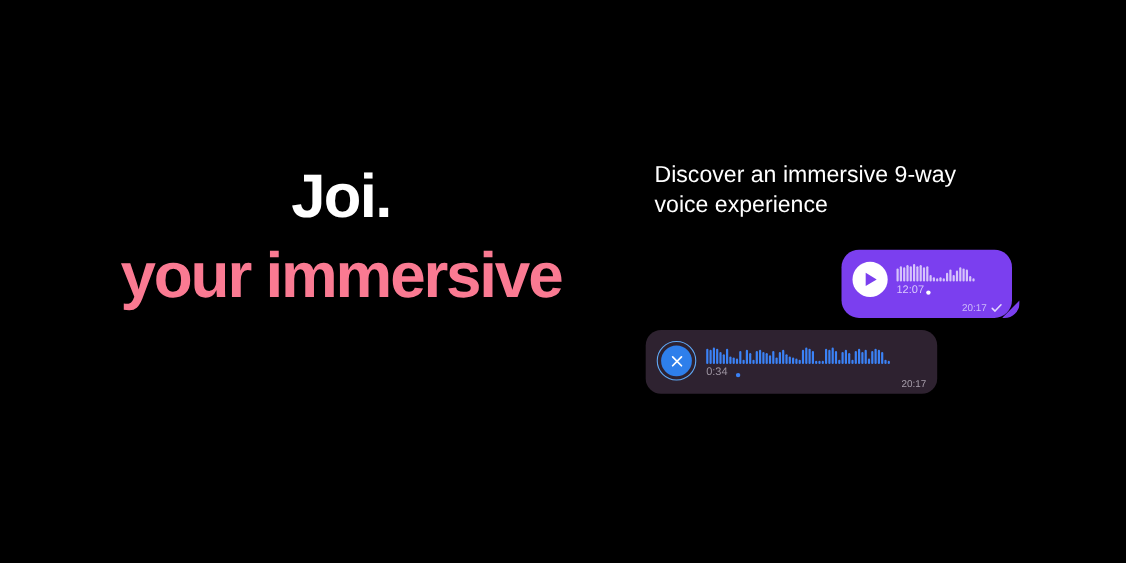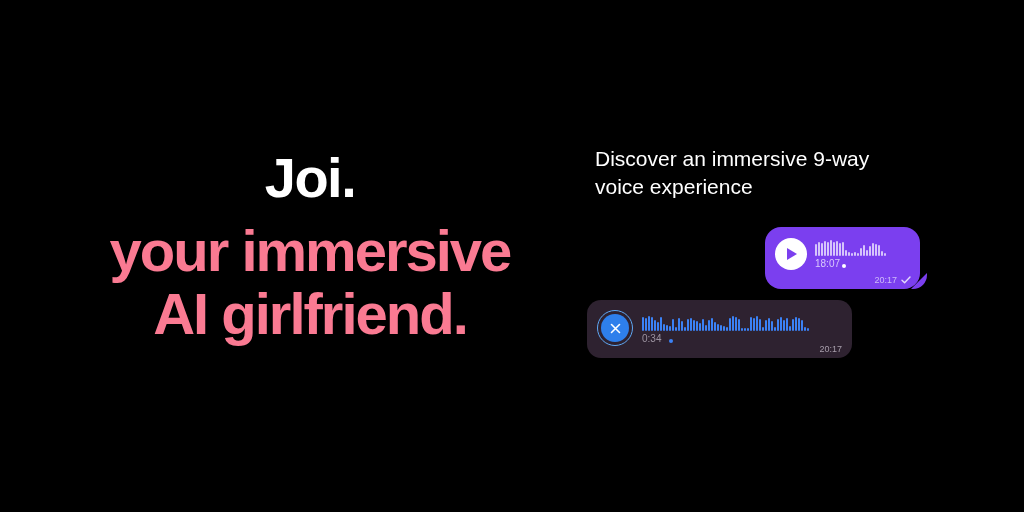--- a/index.html
+++ b/index.html
@@ -234,21 +234,20 @@
   }
 </style>
 </head>
 <body>
 
 <div id="stage">
 
   <div class="headline-block">
     <span class="brand-word">Joi.</span>
     <span class="tagline-line">your immersive</span>
-    <span class="tagline-line">AI girlfriend.</span>
   </div>
 
   <div class="chat-pane">
 
     <div class="chat-subtitle">Discover an immersive 9-way voice experience</div>
 
     <div class="bubble-out">
 
       <div class="play-btn">
         <svg width="13" height="14" viewBox="0 0 13 14" aria-hidden="true">
@@ -276,21 +275,21 @@
           <span class="bar" style="height: 11px;"></span>
           <span class="bar" style="height: 6px;"></span>
           <span class="bar" style="height: 10px;"></span>
           <span class="bar" style="height: 13px;"></span>
           <span class="bar" style="height: 12px;"></span>
           <span class="bar" style="height: 11px;"></span>
           <span class="bar" style="height: 5px;"></span>
           <span class="bar" style="height: 3px;"></span>
         </div>
 
-      <div class="dur-out">18:07</div>
+      <div class="dur-out">12:07</div>
       <div class="dot-out"></div>
 
       <div class="meta-out">
         <span>20:17</span>
         <svg class="tick" width="10" height="8" viewBox="0 0 10 8" aria-hidden="true">
           <path d="M1 4.3 L3.6 6.8 L9 1" fill="none" stroke="#E4DAFD" stroke-width="1.4" stroke-linecap="round" stroke-linejoin="round"></path>
         </svg>
       </div>
     </div>
 

